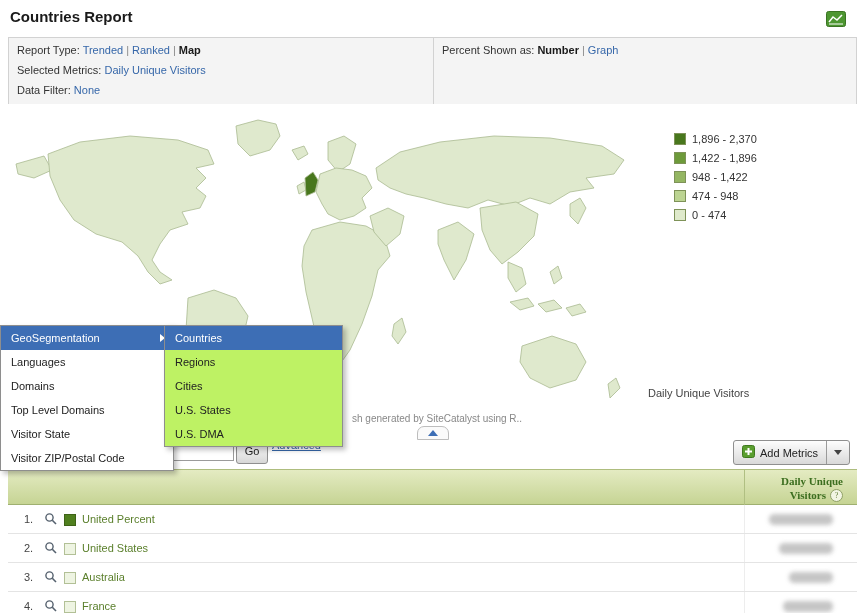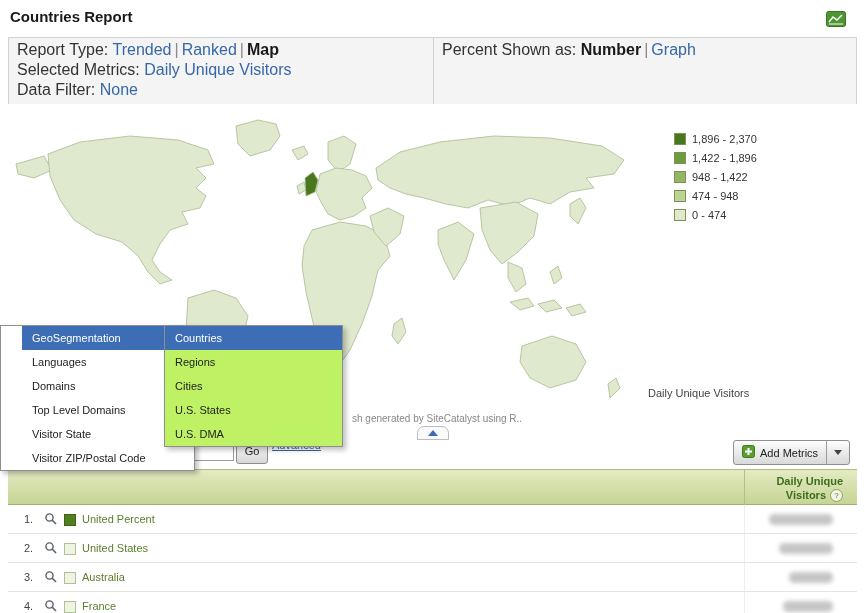--- a/index.html
+++ b/index.html
@@ -5,21 +5,21 @@
   html,body{margin:0;padding:0;background:#fff;}
   .page{position:relative;width:865px;height:613px;background:#fff;overflow:hidden;
         font-family:"Liberation Sans","DejaVu Sans",sans-serif;color:#333;}
 
   
   .page-title{position:absolute;left:10px;top:8px;font-size:15px;font-weight:bold;color:#1a1a1a;}
   .title-icon{position:absolute;left:826px;top:11px;width:20px;height:16px;cursor:pointer;}
 
   
   .options-panel{position:absolute;left:8px;top:37px;width:847px;height:66px;background:#f4f4f4;
-                 border:1px solid #d2d2d2;font-size:16px;}
+                 border:1px solid #d2d2d2;font-size:11px;}
   .opt-col-left{position:absolute;left:0;top:0;width:424px;height:100%;}
   .opt-divider{position:absolute;left:424px;top:0;bottom:0;width:1px;background:#d2d2d2;}
   .opt-col-right{position:absolute;left:425px;top:0;right:0;height:100%;}
   .opt-line{padding:4px 0 0 8px;line-height:16px;white-space:nowrap;}
   .lnk{color:#3667a9;text-decoration:none;cursor:pointer;}
   .sel-strong{font-weight:bold;color:#1a1a1a;}
   .sep{color:#8a8a8a;margin:0 3px;}
 
   
   .map-area{position:absolute;left:8px;top:104px;width:849px;height:326px;background:#fff;}
@@ -51,41 +51,41 @@
                    font-size:11px;color:#222;cursor:pointer;z-index:5;}
   .amb-main{display:flex;align-items:center;gap:5px;padding:0 8px;}
   .amb-arrow{border-left:1px solid #9a9a9a;padding:0 7px;display:flex;align-items:center;}
   .tri-down{width:0;height:0;border-left:4px solid transparent;border-right:4px solid transparent;
             border-top:5px solid #444;}
 
   
   .table-wrap{position:absolute;left:8px;top:469px;width:849px;height:144px;z-index:3;}
   .table-header{position:absolute;left:0;top:0;width:100%;height:36px;
                 background:linear-gradient(#e4ebc2,#c6d494);
-                border-top:1px solid #aebd7e;border-bottom:1px solid #9fb070;box-sizing:border-box;}
+                border-top:1px solid #aebd7e;border-bottom:1px solid #9fb070;box-sizing:border-box;font-family:Liberation Serif, serif;}
   .header-vline{position:absolute;left:736px;top:0;height:36px;width:1px;background:#b0bf82;}
   .rows-vline{position:absolute;left:736px;top:36px;bottom:0;width:1px;background:#ededed;}
   .metric-header{position:absolute;right:14px;top:4px;text-align:right;font-size:11px;font-weight:bold;
                  color:#3c6e1f;line-height:14px;}
   .qmark{display:inline-block;width:11px;height:11px;line-height:11px;border:1px solid #8fa065;
          border-radius:50%;font-size:8px;color:#5f7a35;text-align:center;margin-left:4px;
          font-weight:normal;background:#f2f5e3;vertical-align:1px;cursor:pointer;}
   .trow{position:absolute;left:0;width:100%;height:29px;border-bottom:1px solid #e4e4e4;box-sizing:border-box;}
   .rank{position:absolute;left:16px;top:8px;font-size:11px;color:#444;}
   .mag{position:absolute;left:36px;top:7px;width:14px;height:14px;cursor:pointer;}
   .sw{position:absolute;left:56px;top:9px;width:10px;height:10px;}
   .sw.filled{background:#50801f;border:1px solid #3e6317;}
   .sw.empty{background:#eef4e2;border:1px solid #b2c096;}
   .country{position:absolute;left:74px;top:8px;font-size:11px;color:#5a7f2b;text-decoration:none;cursor:pointer;}
   .blur-val{position:absolute;right:24px;top:9px;height:11px;background:#979797;border-radius:5px;
             filter:blur(2px);opacity:.55;}
 
   
   .context-menu{position:absolute;left:0;top:325px;width:172px;background:#fff;border:1px solid #8e8e8e;
-                box-shadow:3px 3px 5px rgba(0,0,0,.25);z-index:50;padding-left:21px;}
+                box-shadow:3px 3px 5px rgba(0,0,0,.25);z-index:50;}
   .context-submenu{position:absolute;left:164px;top:325px;width:177px;background:#bef264;border:1px solid #8e8e8e;
                 box-shadow:3px 3px 5px rgba(0,0,0,.25);z-index:51;}
   .menu-item{position:relative;height:24px;line-height:24px;padding-left:10px;font-size:11px;color:#222;
              cursor:pointer;white-space:nowrap;}
   .menu-item.selected{background:#3d6eb5;color:#fff;}
   .arrow-right{position:absolute;right:8px;top:8px;width:0;height:0;
                border-top:4px solid transparent;border-bottom:4px solid transparent;border-left:5px solid #555;}
   .menu-item.selected .arrow-right{border-left-color:#fff;}
 </style>
 </head>

